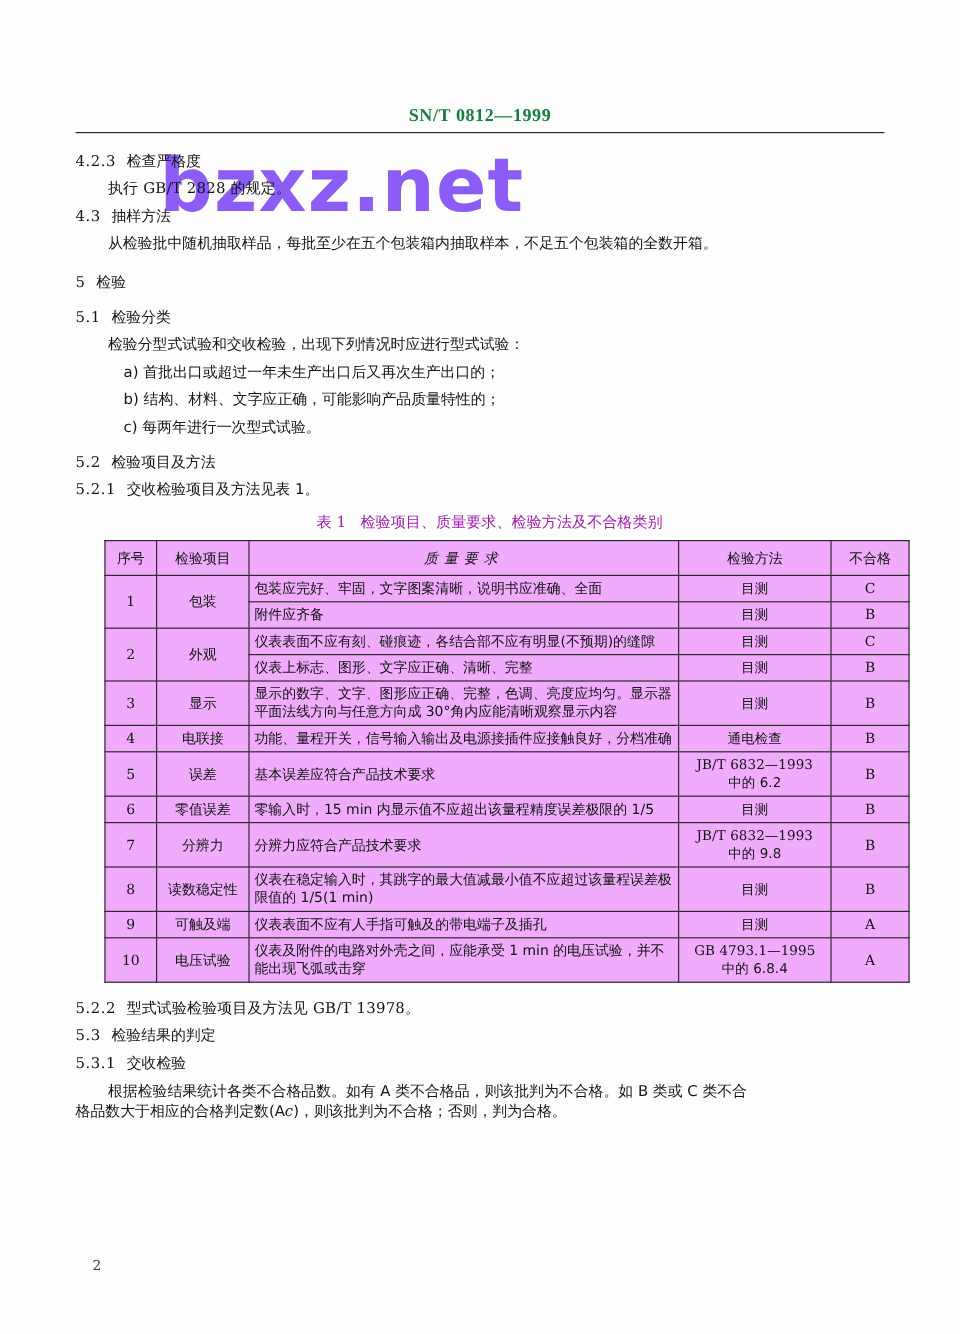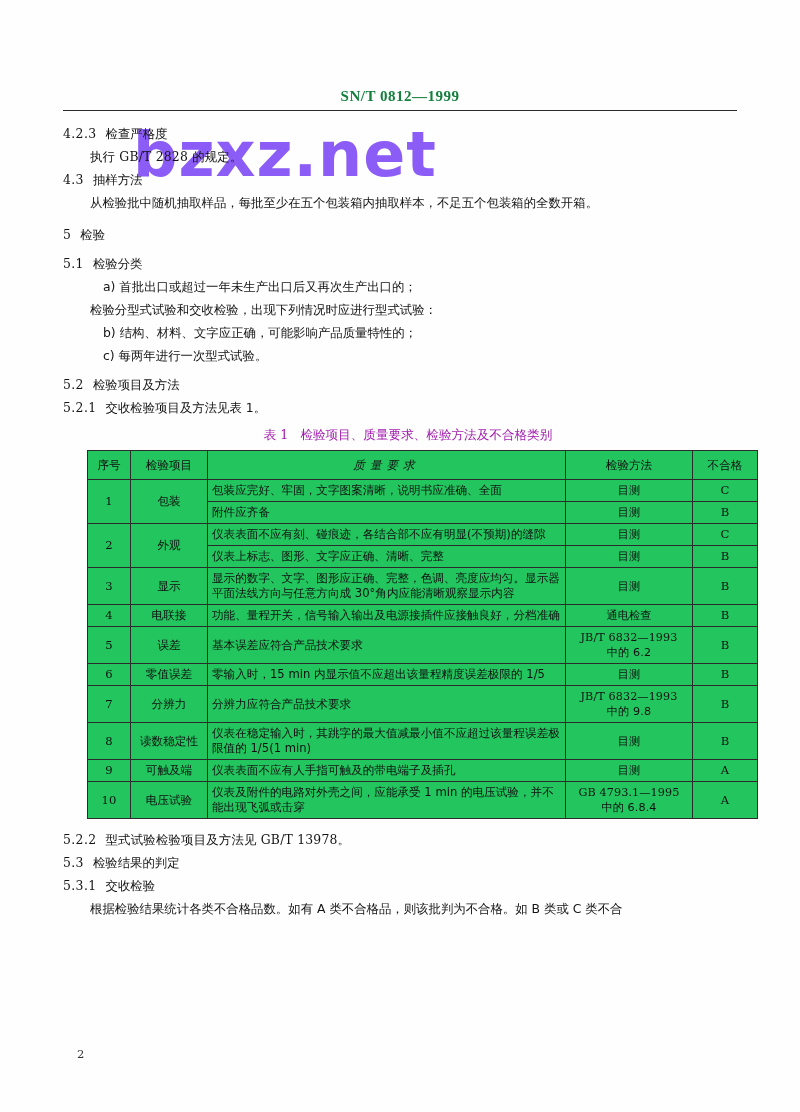--- a/index.html
+++ b/index.html
@@ -123,21 +123,21 @@
   .table-caption .cap-num {
     font-family: "DejaVu Serif", serif;
   }
 
   
   table.spec {
     border-collapse: collapse;
     width: 627px;
     margin-left: 24px;
     table-layout: fixed;
-    background: #22c55e;
+    background: #f0abfc;
   }
   table.spec th,
   table.spec td {
     border: 1px solid #2b2b2b;
     font-size: 11.6px;
     color: #111;
     padding: 3px 4px;
     vertical-align: middle;
     line-height: 15px;
   }
@@ -222,22 +222,22 @@
     </div>
     <div class="ln indent1 gap-s">从检验批中随机抽取样品，每批至少在五个包装箱内抽取样本，不足五个包装箱的全数开箱。</div>
 
     <div class="ln clause gap-l">
       <span class="num">5</span><span class="ttl">检验</span>
     </div>
 
     <div class="ln clause gap-m">
       <span class="num">5.1</span><span class="ttl">检验分类</span>
     </div>
+    <div class="ln indent1 gap-s">检验分型式试验和交收检验，出现下列情况时应进行型式试验：</div>
     <div class="ln indent2 gap-s">a) 首批出口或超过一年未生产出口后又再次生产出口的；</div>
-    <div class="ln indent1 gap-s">检验分型式试验和交收检验，出现下列情况时应进行型式试验：</div>
     <div class="ln indent2 gap-s">b) 结构、材料、文字应正确，可能影响产品质量特性的；</div>
     <div class="ln indent2 gap-s">c) 每两年进行一次型式试验。</div>
 
     <div class="ln clause gap-m">
       <span class="num">5.2</span><span class="ttl">检验项目及方法</span>
     </div>
     <div class="ln clause gap-s">
       <span class="num">5.2.1</span><span class="ttl">交收检验项目及方法见表 1。</span>
     </div>
 
@@ -370,18 +370,19 @@
     <div class="ln clause gap-m latin">
       <span class="num">5.2.2</span><span class="ttl">型式试验检验项目及方法见 GB/T 13978。</span>
     </div>
     <div class="ln clause gap-s">
       <span class="num">5.3</span><span class="ttl">检验结果的判定</span>
     </div>
     <div class="ln clause gap-s">
       <span class="num">5.3.1</span><span class="ttl">交收检验</span>
     </div>
     <div class="ln indent1 gap-s">根据检验结果统计各类不合格品数。如有 A 类不合格品，则该批判为不合格。如 B 类或 C 类不合</div>
+    <div class="ln"><span>格品数大于相应的合格判定数(A</span><span class="italic-sub">c</span><span>)，则该批判为不合格；否则，判为合格。</span></div>
 
   </div>
 
   <div class="page-num">2</div>
 
 </div>
 
 </body></html>

